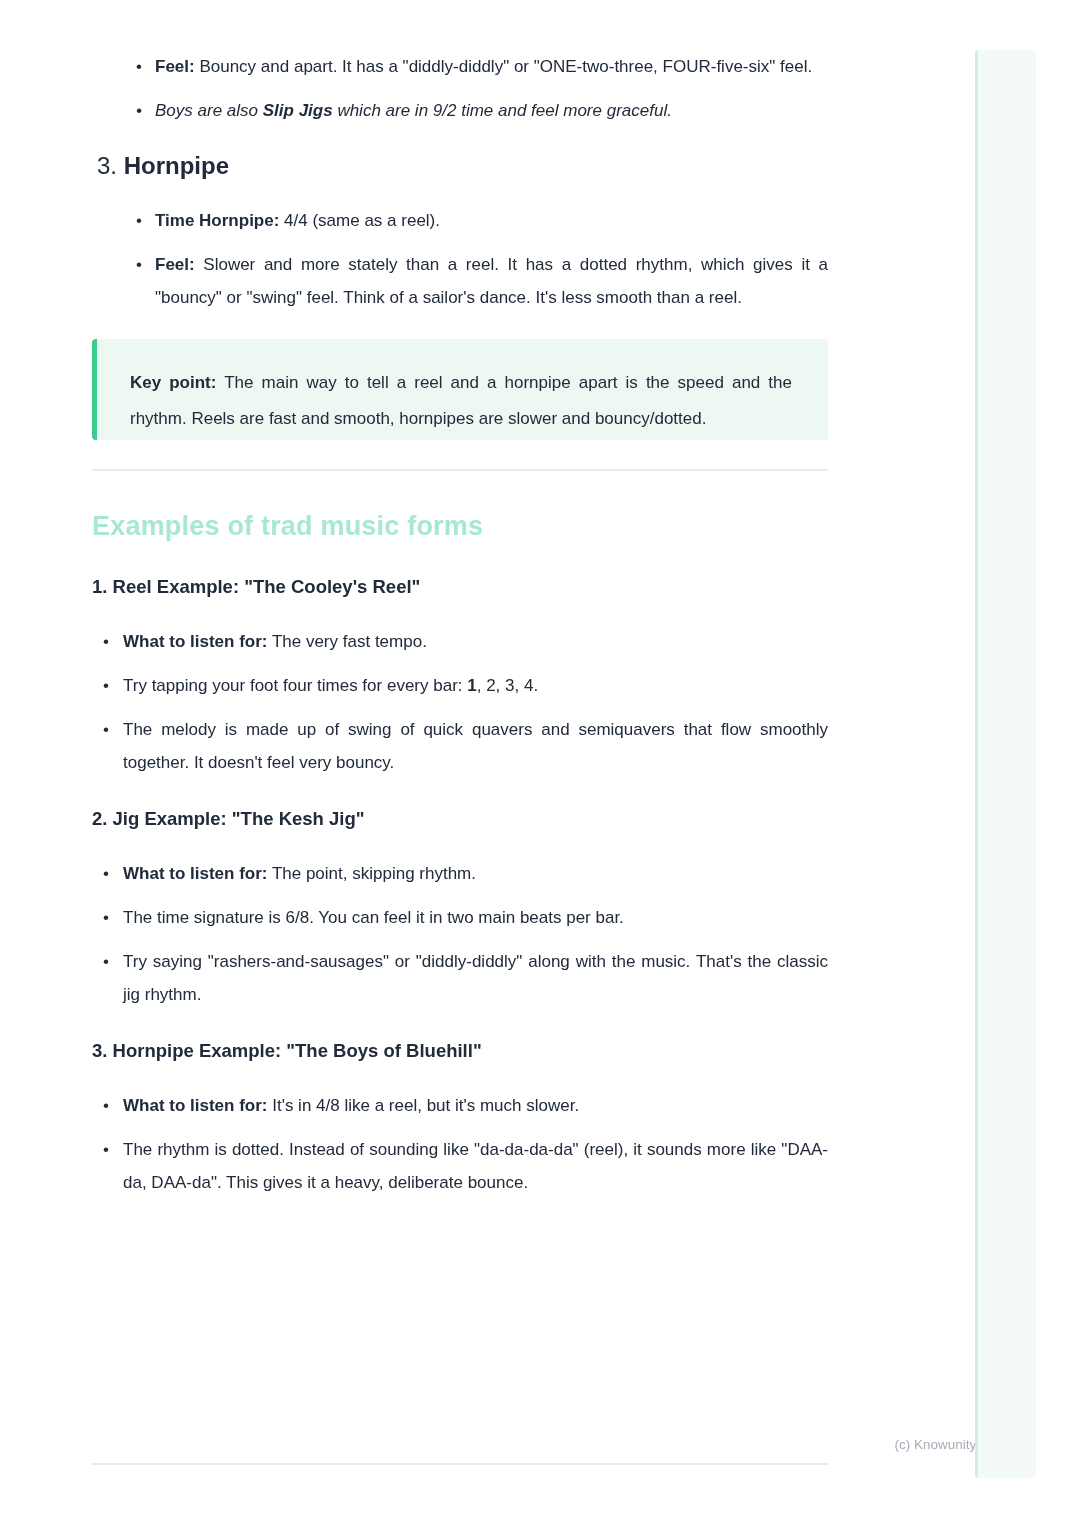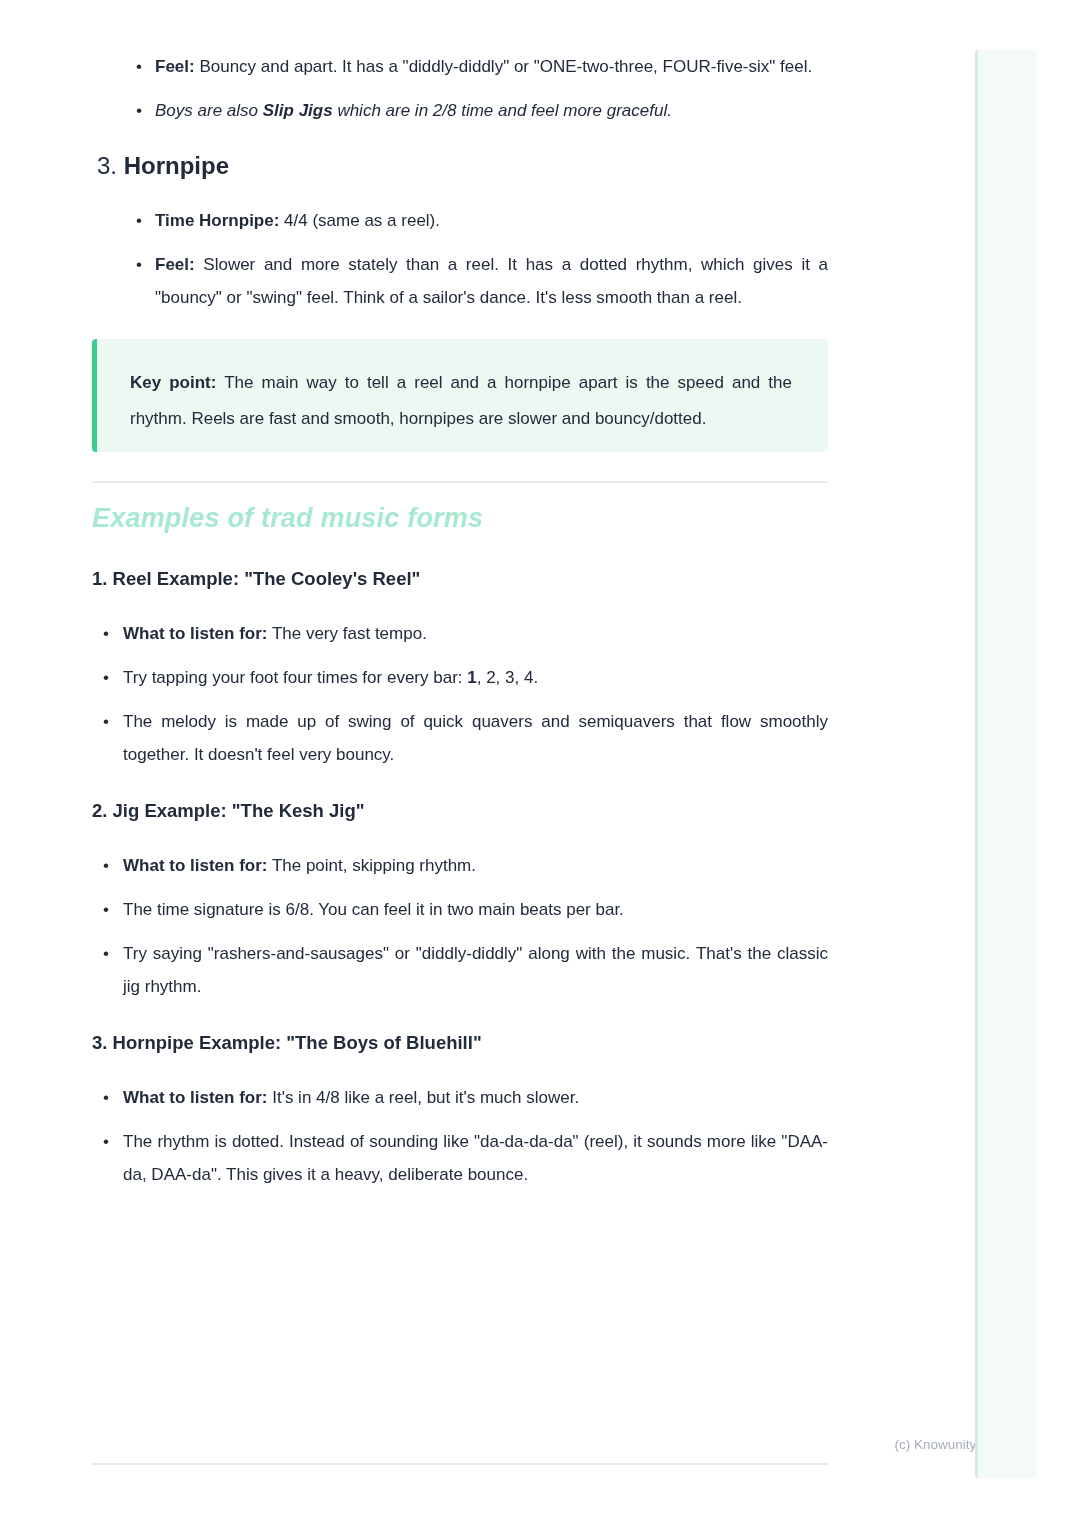--- a/index.html
+++ b/index.html
@@ -36,30 +36,29 @@
   .li-body{display:block;flex:1 1 auto;text-align:justify;}
   .italic{font-style:italic;}
   .num-item{margin-top:25px;font-size:24px;line-height:28px;}
   .num-item .num{margin-left:5px;}
   .sect-bullets{margin-top:24px;}
   .callout{
     margin-top:25px;
     background:var(--callout-bg);
     border-left:5px solid var(--accent-green);
     border-radius:4px;
-    padding:26px 36px 15px 33px;
+    padding:26px 36px 3px 33px;
   }
   .callout p{line-height:36px;text-align:justify;}
   .divider{border:none;height:2px;background:var(--divider);margin-top:29px;}
   h2{
-    margin-top:18px;
+    margin-top:38px;
     font-size:27px;line-height:34px;font-weight:700;
     color:var(--mint-heading);
     letter-spacing:0.2px;
-    font-style:italic;
   }
   .intro{margin-top:22px;line-height:34px;text-align:justify;}
   h3{font-size:18.5px;line-height:28px;font-weight:700;margin-top:30px;}
   h3.mid{margin-top:26px;}
   .examples-bullets{margin-top:24px;}
   .footer{
     position:absolute;top:1437px;right:70px;
     font-size:13.5px;line-height:16px;color:var(--muted);
   }
   .bottom-divider{position:absolute;left:92px;top:1463px;width:736px;height:2px;background:var(--divider);border:none;}
@@ -76,21 +75,21 @@
 <div class="page">
   <div class="content">
 
     <ul class="lvl2">
       <li>
         <span class="blt">•</span>
         <span class="li-body"><strong>Feel:</strong><span> Bouncy and apart. It has a "diddly-diddly" or "ONE-two-three, FOUR-five-six" feel.</span></span>
       </li>
       <li class="italic">
         <span class="blt">•</span>
-        <span class="li-body"><span>Boys are also </span><strong>Slip Jigs</strong><span> which are in 2/8 time and feel more graceful.</span></span>
+        <span class="li-body"><span>Boys are also </span><strong>Slip Jigs</strong><span> which are in 9/2 time and feel more graceful.</span></span>
       </li>
     </ul>
 
     <div class="num-item"><span class="num">3.</span> <strong>Hornpipe</strong></div>
 
     <ul class="lvl2 sect-bullets">
       <li>
         <span class="blt">•</span>
         <span class="li-body"><strong>Time Hornpipe:</strong><span> 4/4 (same as a reel).</span></span>
       </li>

